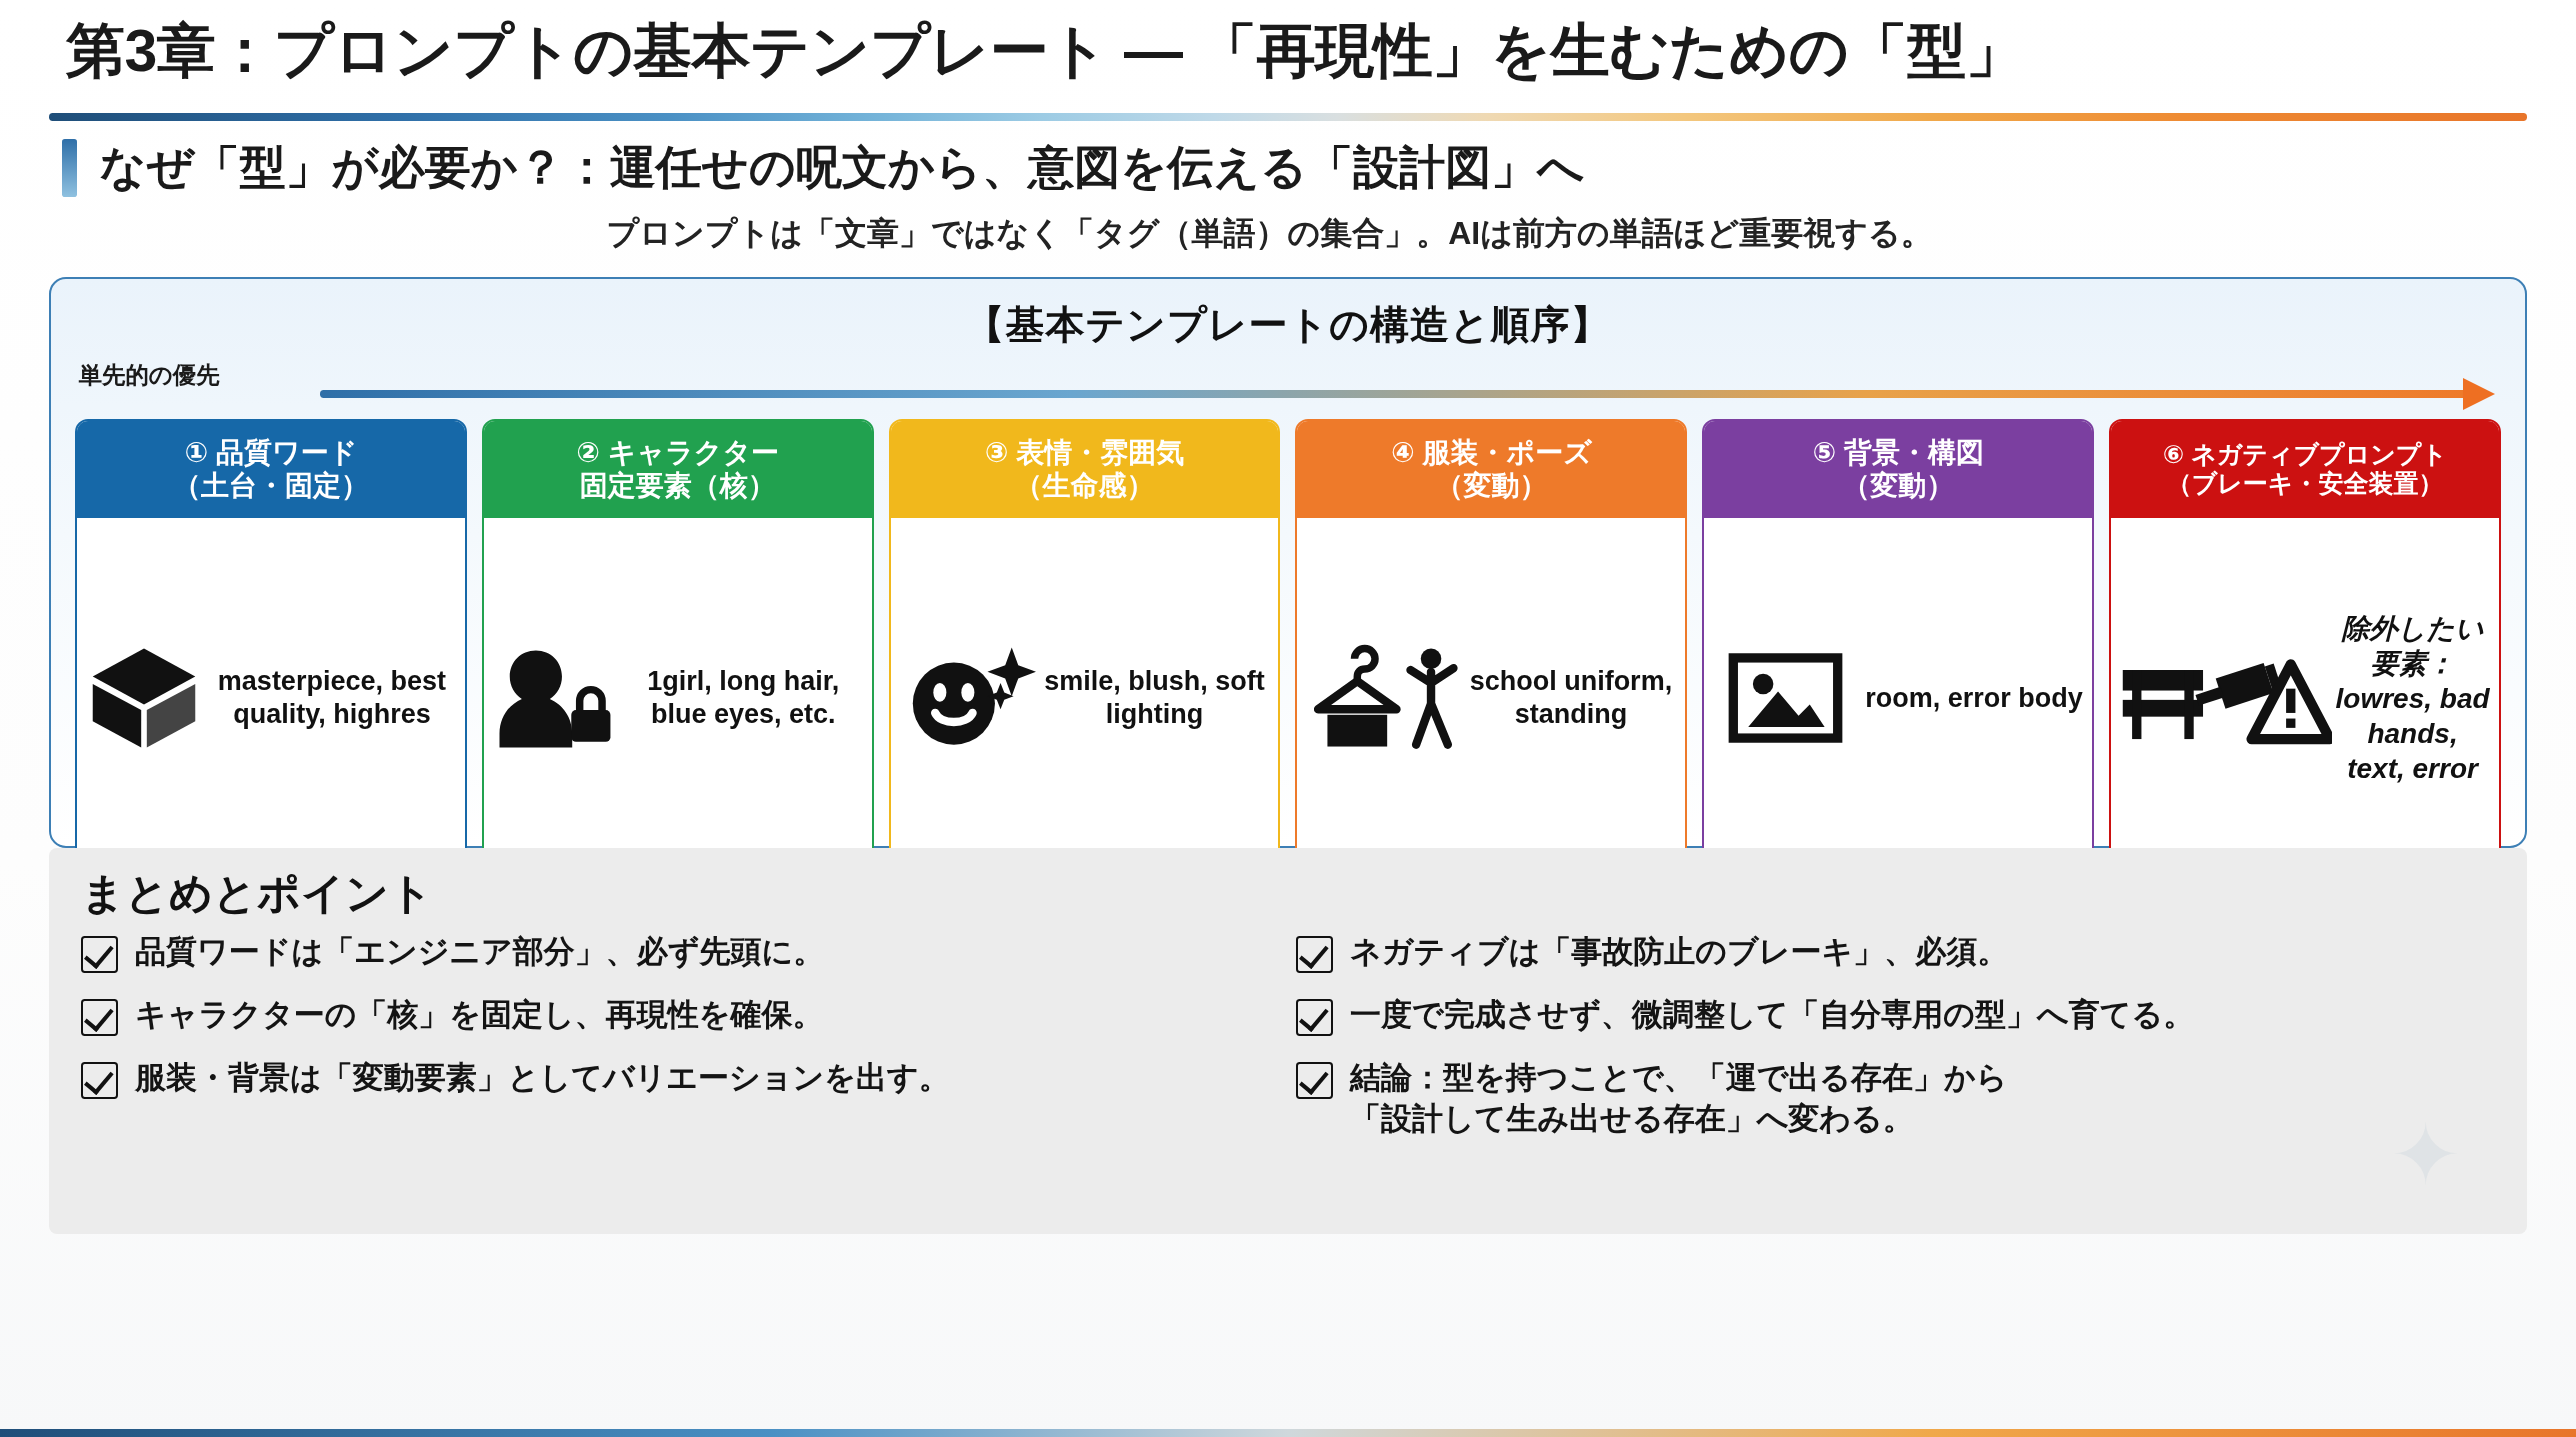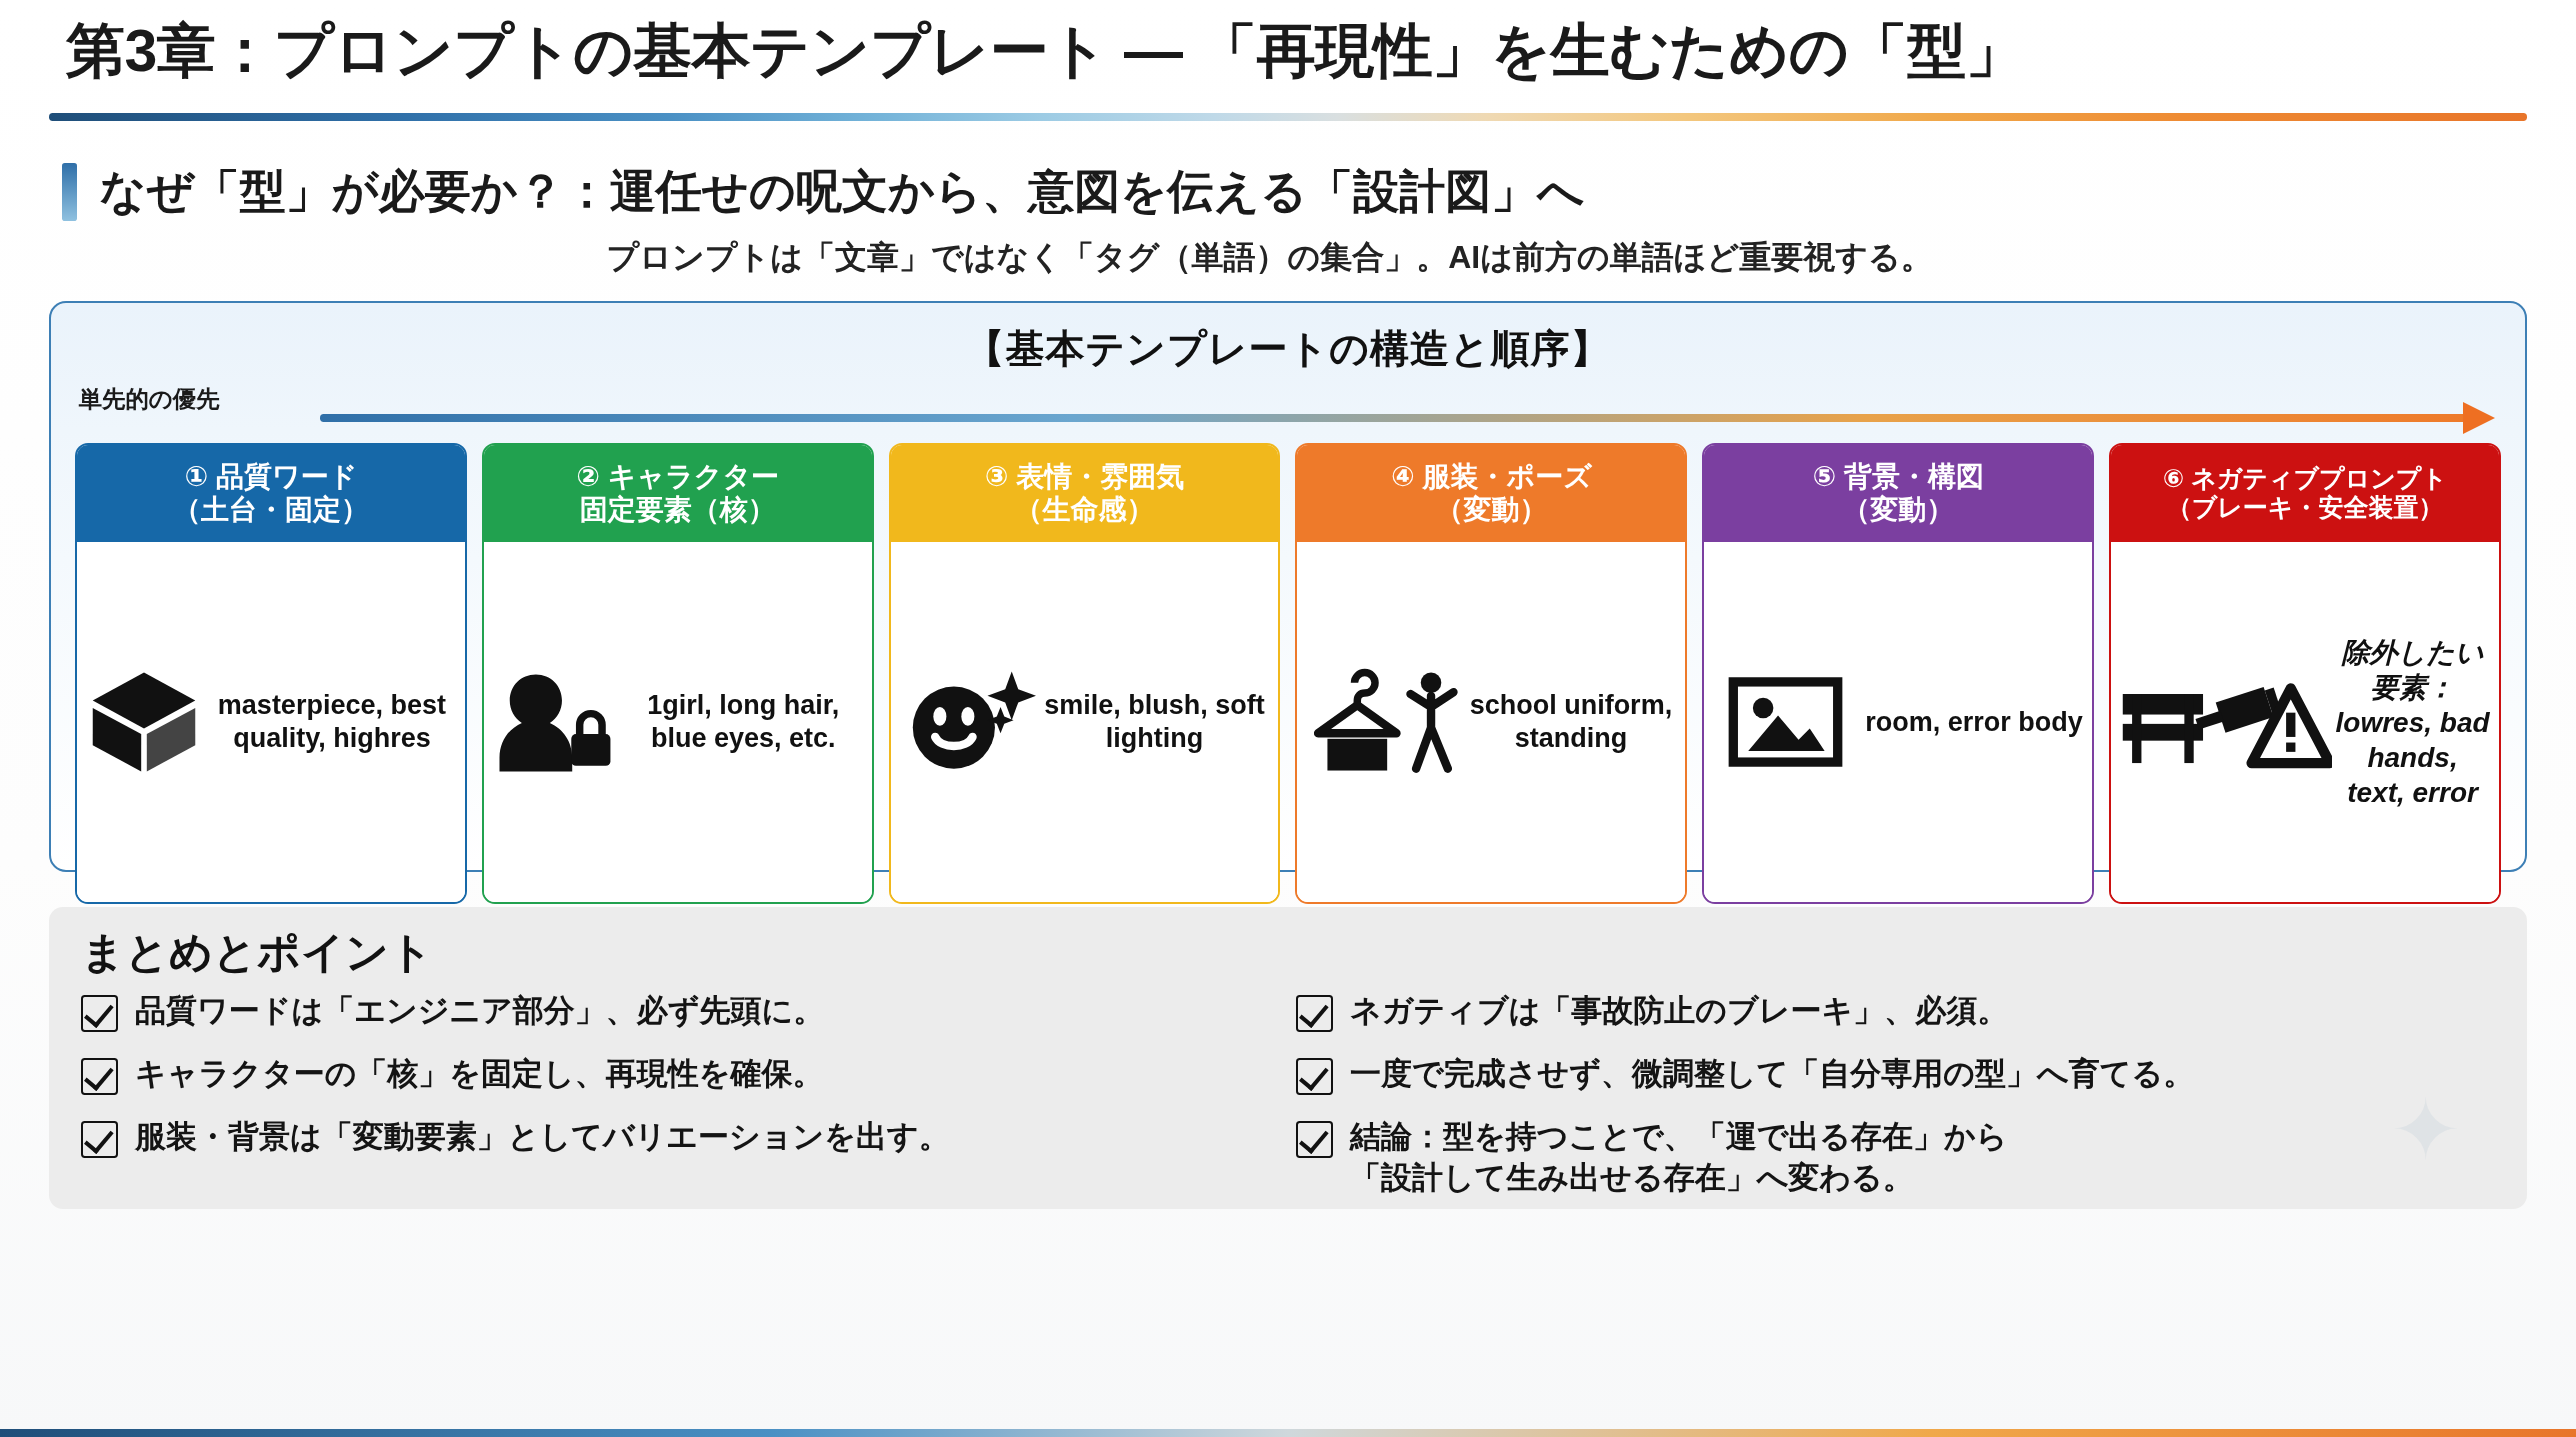--- a/index.html
+++ b/index.html
@@ -37,21 +37,21 @@
         #1f4e79 0%, #2f6fa8 14%, #4a90c4 25%,
         #72b2d8 33%, #9ccbe4 40%, #bfd9e8 47%,
         #d9dfe0 52%, #efd9b3 58%, #f3c77e 66%,
         #f0a84a 76%, #ee8b33 86%, #e8752a 100%);
   }
 
   
   .section-head {
     display: flex;
     align-items: center;
-    margin-top: 40px;
+    margin-top: 16px;
     padding-left: 13px;
   }
   .accent-bar {
     width: 15px;
     height: 58px;
     border-radius: 2.8px;
     background: linear-gradient(180deg, #2f6fa8 0%, #8fc1e0 100%);
     margin-right: 22.5px;
   }
   .section-title {
@@ -168,25 +168,25 @@
     font-size: 27px;
     font-weight: bold;
     color: #111;
     line-height: 1.25;
     padding: 0 3.7px;
   }
   .card-text.small { font-size: 28px; font-style: italic; }
 
   
   .summary {
-    margin-top: 35px;
+    margin-top: 0;
     background: #ececec;
-    border-radius: 14px;
+    border-radius: 8px;
     padding: 17px 32px 19px 32px;
-    height: 302px;
+    height: 386px;
     position: relative;
     overflow: hidden;
   }
   .summary-title {
     font-size: 43px;
     font-weight: bold;
     color: #121212;
     margin-bottom: 9.4px;
   }
   .summary-cols {

